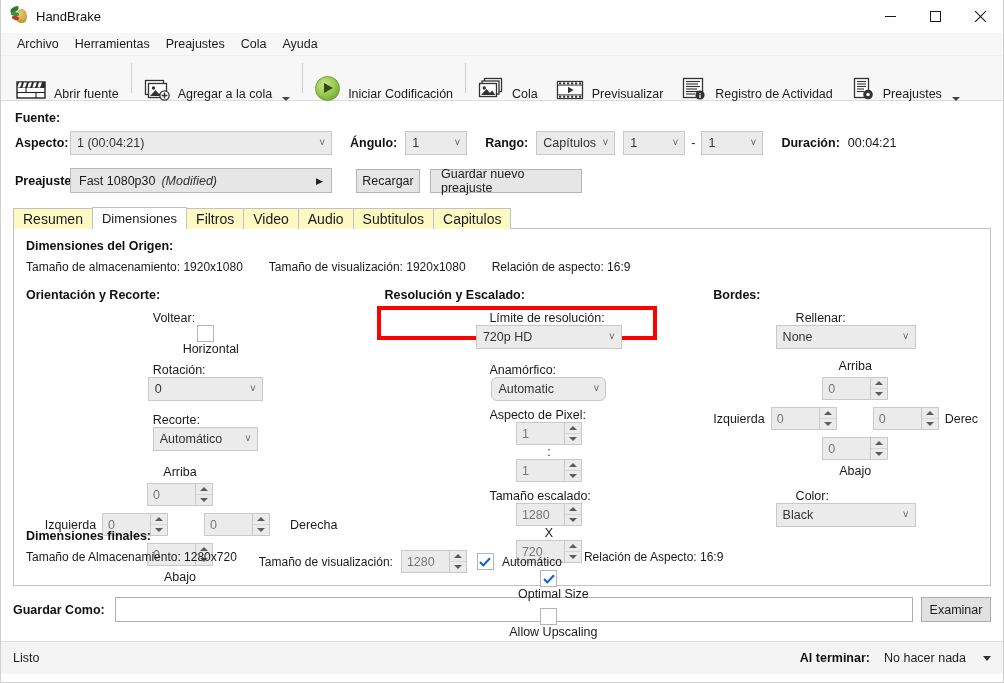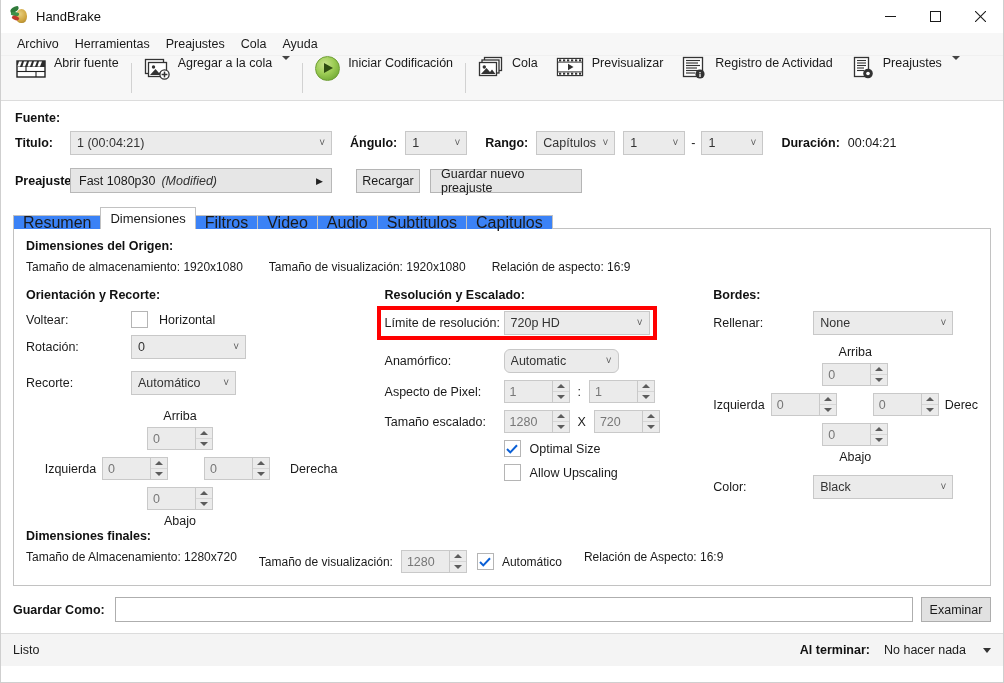--- a/index.html
+++ b/index.html
@@ -36,21 +36,21 @@
   .win-btn svg { display:block; }
 
   
   .menubar { height:23px; background:#f7f7f7; display:flex; align-items:center;
              padding-left:8px; border-bottom:1px solid #f0f0f0; }
   .menu-item { padding:2px 8px; font-size:12.5px; color:#1a1a1a; }
 
   
   .toolbar { height:45px; background:#f7f7f7; display:flex; align-items:center;
              border-bottom:1px solid #dcdcdc; padding-left:6px; }
-  .tb-item { display:flex; align-items:flex-start; height:45px; padding:0 9px; gap:8px; }
+  .tb-item { display:flex; align-items:flex-end; height:45px; padding:0 9px; gap:8px; }
   .tb-label { font-size:12.5px; color:#1a1a1a; white-space:nowrap; }
   .tb-sep { width:1px; height:30px; background:#d2d2d2; margin:0 3px; }
   .caret { width:0; height:0; border-left:4px solid transparent; border-right:4px solid transparent;
            border-top:4px solid #444; margin-left:2px; }
   .icon { flex:none; display:block; }
   .play-circle { width:25px; height:25px; border-radius:50%;
                  background:radial-gradient(circle at 38% 32%, #c9e38f 0%, #9ccc54 45%, #7ab03b 75%, #5e8f2a 100%);
                  border:1px solid #6e9e33; display:flex; align-items:center; justify-content:center; }
   .play-tri { width:0;height:0; border-top:5.5px solid transparent; border-bottom:5.5px solid transparent;
               border-left:9px solid #2f4d12; margin-left:2px; }
@@ -71,42 +71,42 @@
          color:#1a1a1a; padding:0 10px; display:flex; align-items:center; justify-content:center; }
 
   .preset-combo { height:25px; background:#e6e6e6; border:1px solid #b8b8b8;
                   display:flex; align-items:center; padding:0 8px; font-size:12.5px; }
   .preset-combo .arrow { margin-left:auto; color:#222; font-size:9px; }
   .ital { font-style:italic; color:#333; }
 
   
   .tabstrip { padding-left:12px; display:flex; align-items:flex-end; height:22px;
               margin-top:2px; position:relative; z-index:2; }
-  .tab { height:14px; padding:0 9px; background:#3b82f6; border:1px solid #c2c2c2;
-         border-bottom:none; font-size:16px; color:#1a1a1a; display:flex; align-items:center;
+  .tab { height:21px; padding:0 9px; background:#fef9c3; border:1px solid #c2c2c2;
+         border-bottom:none; font-size:14px; color:#1a1a1a; display:flex; align-items:center;
          margin-right:-1px; }
   .tab.active { background:#ffffff; border-color:#c2c2c2; height:22px; position:relative; z-index:3;
                 font-size:13px; }
 
   
   .panel { margin:0 12px; border:1px solid #c2c2c2; background:#fff;
            height:358px; position:relative; margin-top:-1px; }
   .panel-inner { padding:10px 12px; position:relative; height:100%; }
 
   .sec-title { font-weight:bold; font-size:12.5px; color:#111; }
   .small { font-size:12px; color:#1a1a1a; }
 
   .origin-line { margin-top:7px; display:flex; gap:26px; font-size:12px; }
 
   .cols { display:flex; margin-top:14px; position:relative; }
   .col-left { width:360px; }
   .col-mid { width:330px; }
   .col-right { flex:1; position:relative; }
 
-  .frow { display:flex; align-items:center; margin-bottom:7px; }
+  .frow { display:flex; align-items:center; margin-bottom:7px;flex-direction:column; }
 
   .checkbox { width:17px; height:17px; border:1px solid #b5b5b5; background:#fff;
               display:inline-flex; align-items:center; justify-content:center; flex:none; }
   .checkbox.checked svg { display:block; }
   .checkbox svg { display:none; }
 
   
   .spin { display:inline-flex; height:23px; border:1px solid #c9c9c9; background:#ebebeb; width:66px; }
   .spin .sv { flex:1; padding-left:5px; display:flex; align-items:center; font-size:12.5px; color:#777; }
   .spin .sb { width:17px; border-left:1px solid #c9c9c9; display:flex; flex-direction:column;
@@ -129,21 +129,21 @@
   .finaldims { position:absolute; left:12px; bottom:12px; }
   .final-line { display:flex; gap:22px; margin-top:7px; font-size:12px; }
 
   
   .saverow { display:flex; align-items:center; padding:0 12px; margin-top:11px; }
   .savebox { flex:1; height:25px; border:1px solid #aeaeae; background:#fff; margin:0 8px 0 10px; }
   .examinar { height:25px; min-width:70px; background:#e1e1e1; border:1px solid #adadad;
               display:flex; align-items:center; justify-content:center; font-size:12.5px; }
 
   
-  .statusbar { position:absolute; left:0; right:0; bottom:16px; height:33px; background:#f4f4f4;
+  .statusbar { position:absolute; left:0; right:0; bottom:8px; height:33px; background:#f4f4f4;
                border-top:1px solid #dcdcdc; display:flex; align-items:center; padding:0 12px;
                font-size:12.5px; }
   .status-right { margin-left:auto; display:flex; align-items:center; gap:14px; }
   .dd-caret { width:0;height:0;border-left:4px solid transparent;border-right:4px solid transparent;
               border-top:5px solid #333; margin-left:3px; }
 </style>
 </head>
 <body>
 
 <div class="window">
@@ -301,21 +301,21 @@
       <span class="caret"></span>
     </div>
   </div>
 
   <div class="srcpanel">
     <div class="row" style="margin-bottom:6px;">
       <div class="lbl-b">Fuente:</div>
     </div>
 
     <div class="row">
-      <div class="lbl-b" style="width:55px;">Titulo:</div>
+      <div class="lbl-b" style="width:55px;">Aspecto:</div>
       <div class="combo" style="width:262px;">
         <span class="val">1  (00:04:21)</span>
         <span class="chev">˅</span>
       </div>
       <div class="lbl-b" style="margin-left:18px;">Ángulo:</div>
       <div class="combo" style="width:62px; margin-left:8px;">
         <span class="val">1</span>
         <span class="chev">˅</span>
       </div>
       <div class="lbl-b" style="margin-left:18px;">Rango:</div>

